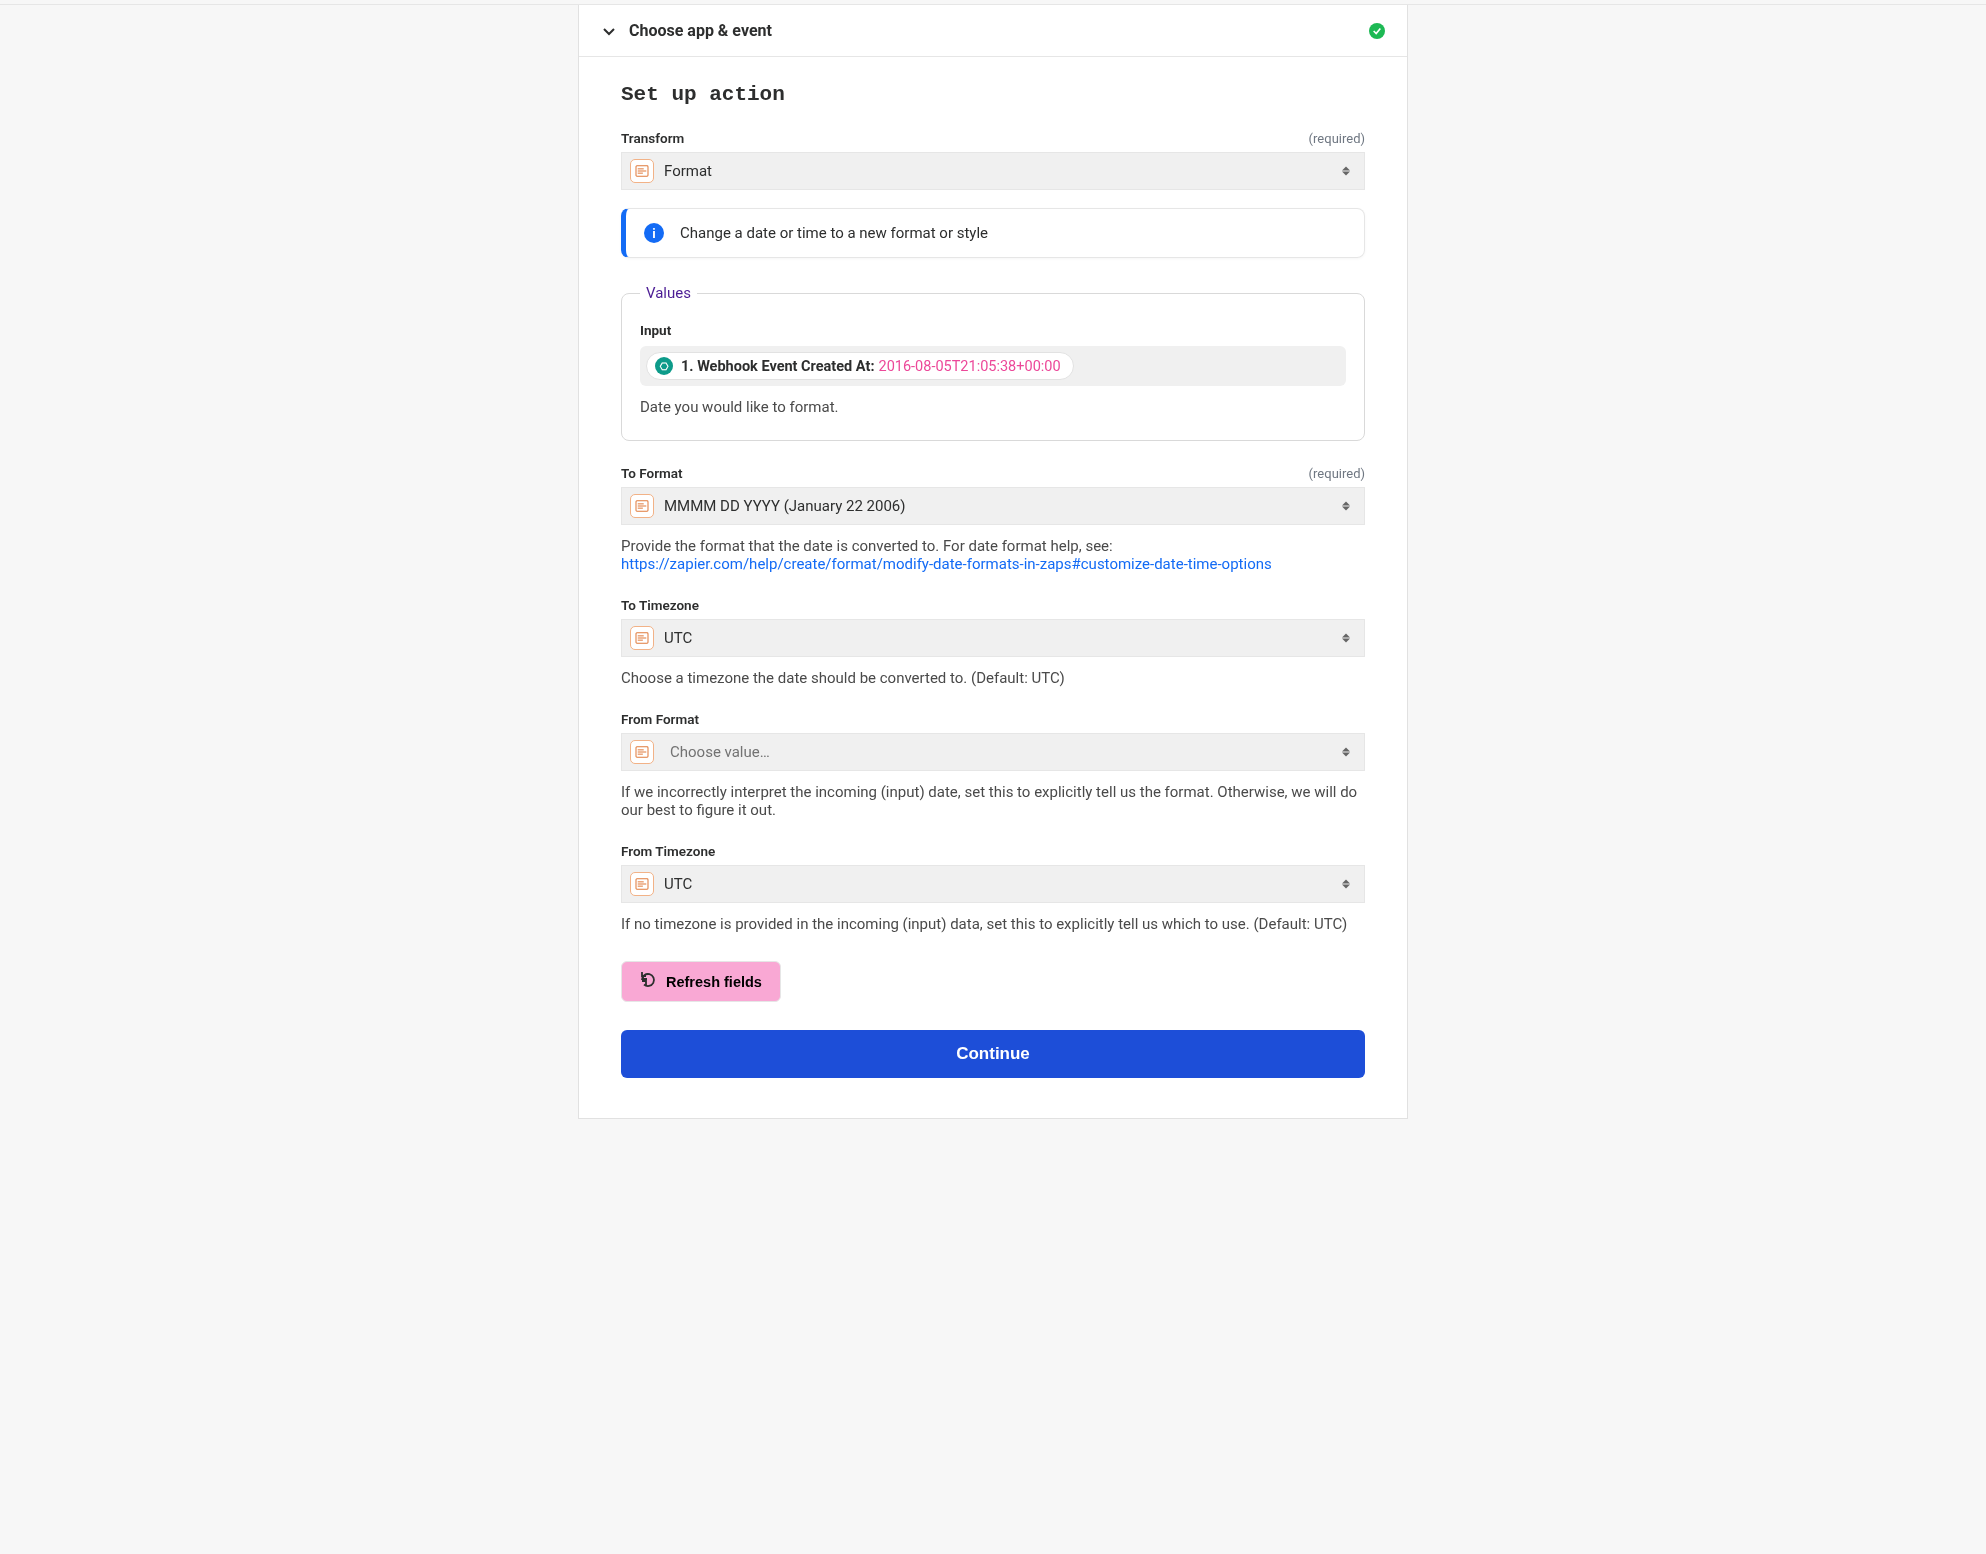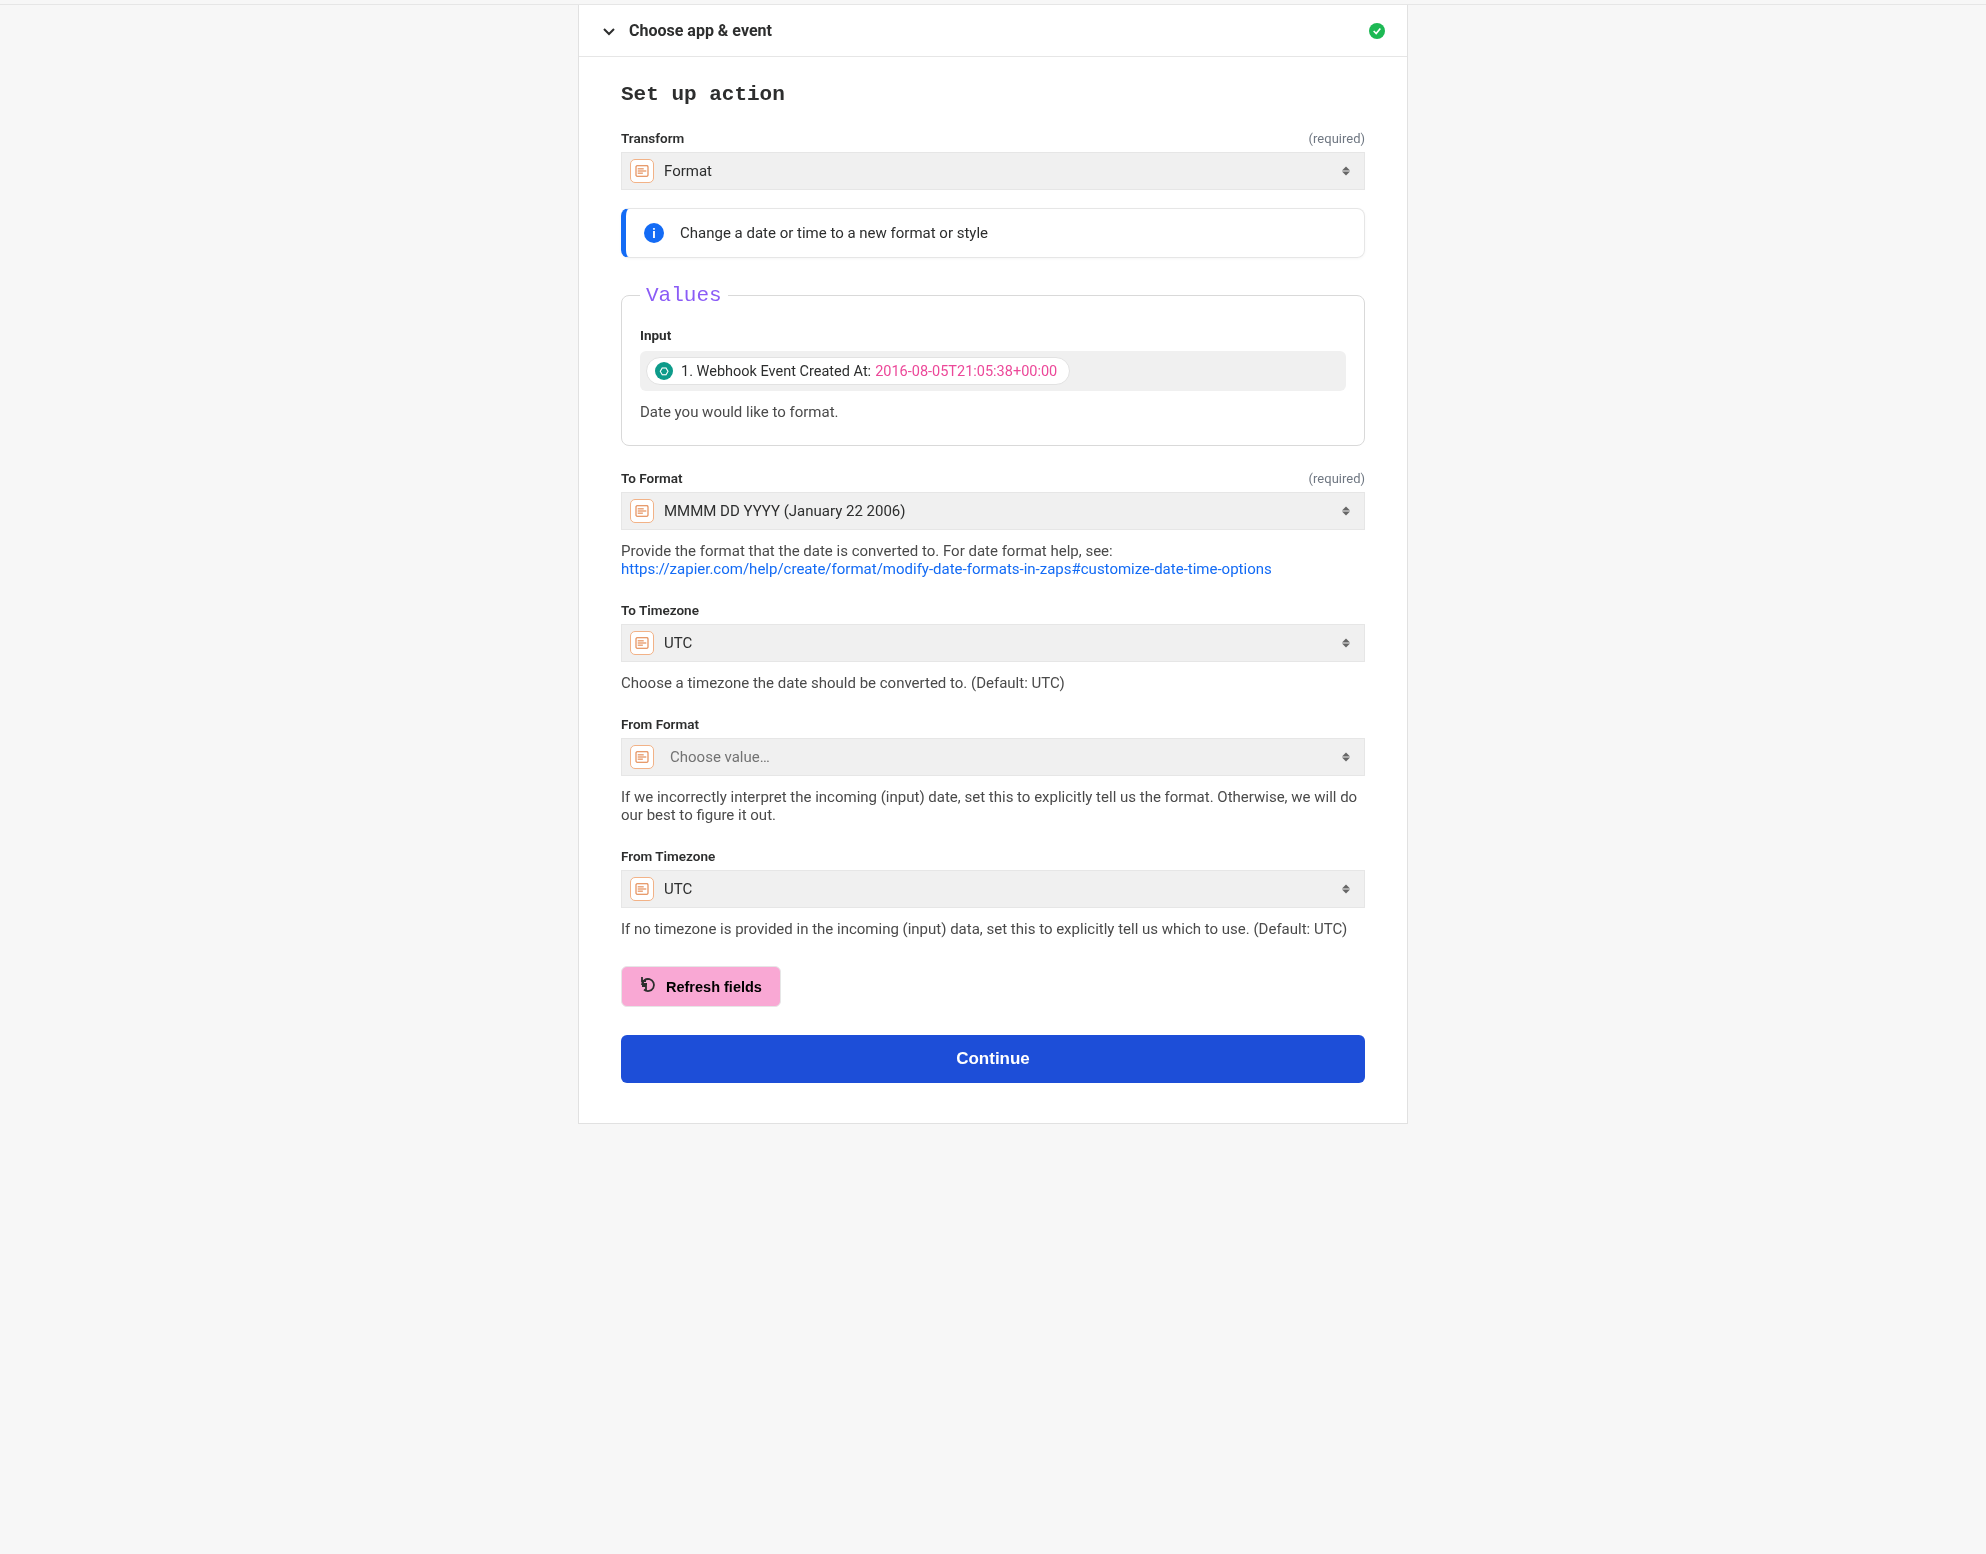--- a/index.html
+++ b/index.html
@@ -146,23 +146,22 @@
     .info-text { font-size: 15px; }
 
     fieldset.values {
       margin-top: 26px;
       border: 1px solid #d9d9d9;
       border-radius: 8px;
       padding: 20px 18px 24px;
     }
     fieldset.values legend {
       padding: 0 6px;
-      font-size: 21px;
-      color: #8b5cf6;
-      font-family: Liberation Mono, monospace;
+      font-size: 15px;
+      color: #4c1d95;
     }
     .subfield-label {
       font-size: 13.5px;
       font-weight: 700;
       margin-bottom: 8px;
     }
     .input-area {
       background: #f0f0f0;
       border-radius: 6px;
       padding: 6px;
@@ -181,21 +180,21 @@
       background: #0d9b8a;
       border-radius: 50%;
       margin-right: 8px;
       display: flex;
       align-items: center;
       justify-content: center;
       color: #fff;
       font-size: 10px;
       font-weight: 700;
     }
-    .pill-label { font-weight: 400; margin-right: 4px; }
+    .pill-label { font-weight: 700; margin-right: 4px; }
     .pill-value { color: #ec4899; }
     .hint {
       font-size: 15px;
       color: #4a4a4a;
       margin-top: 12px;
     }
     .hint a { color: #136bf5; text-decoration: none; }
     .field-group { margin-top: 24px; }
 
     .refresh-btn {

